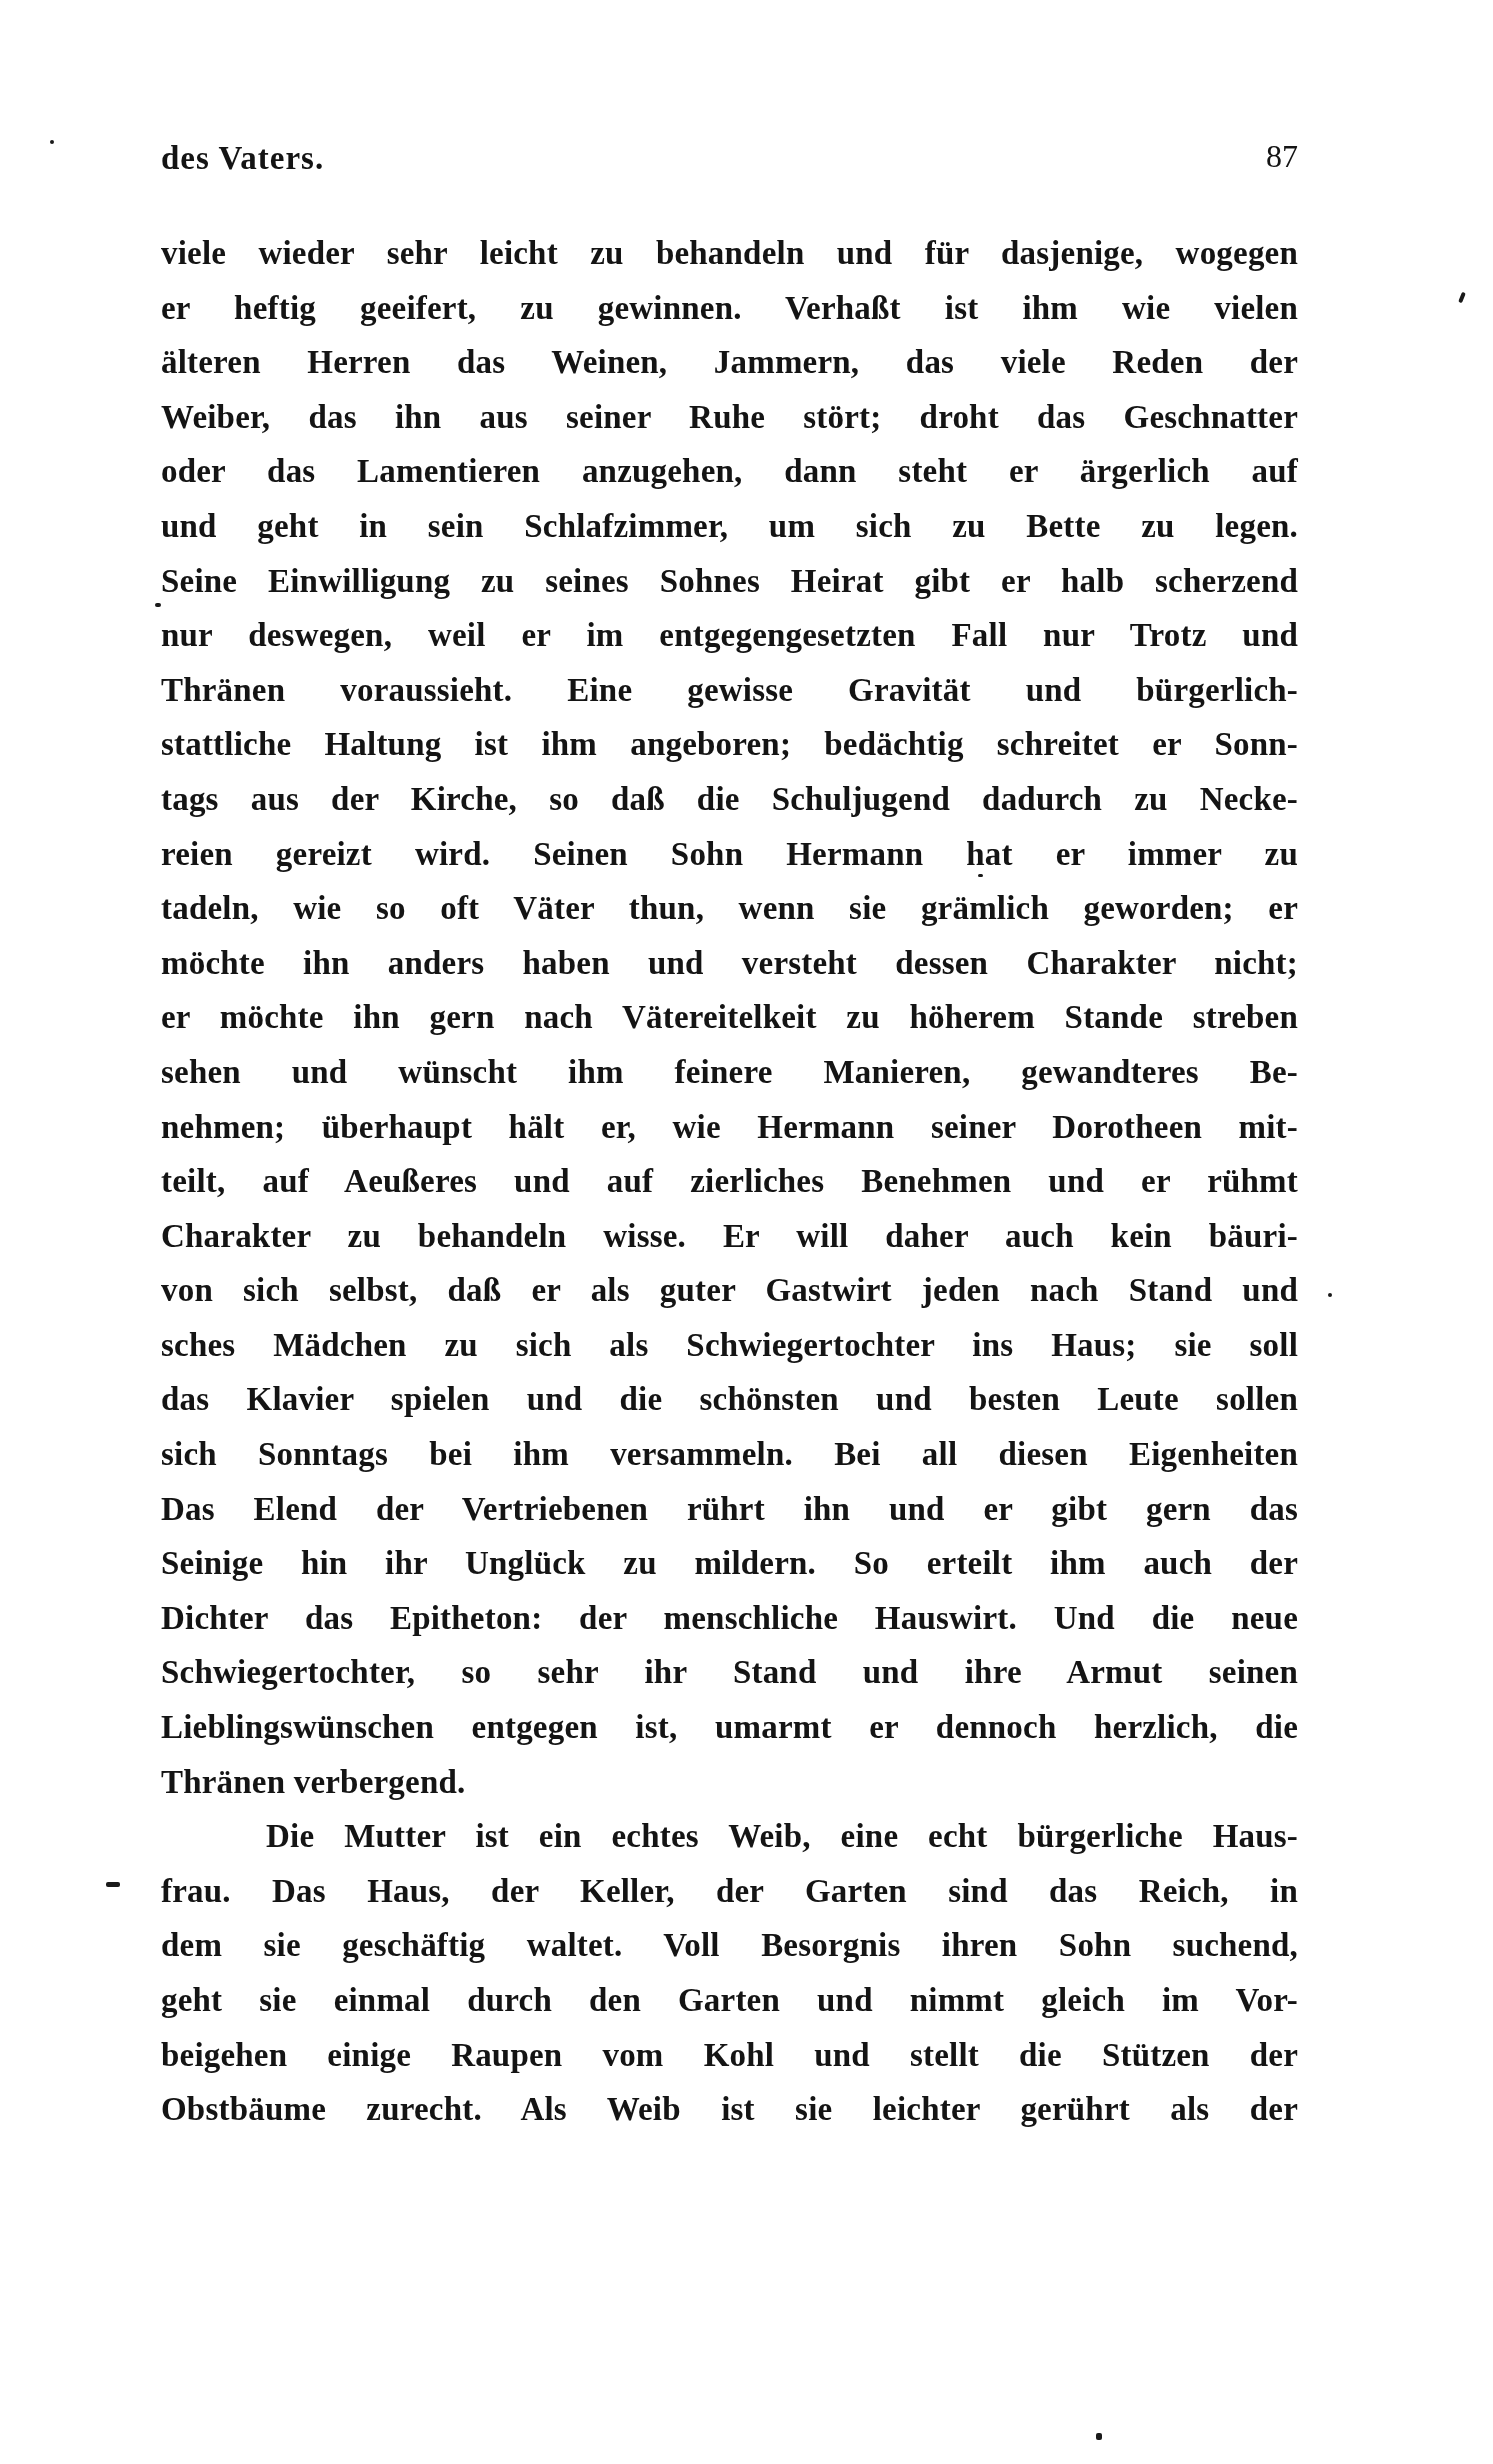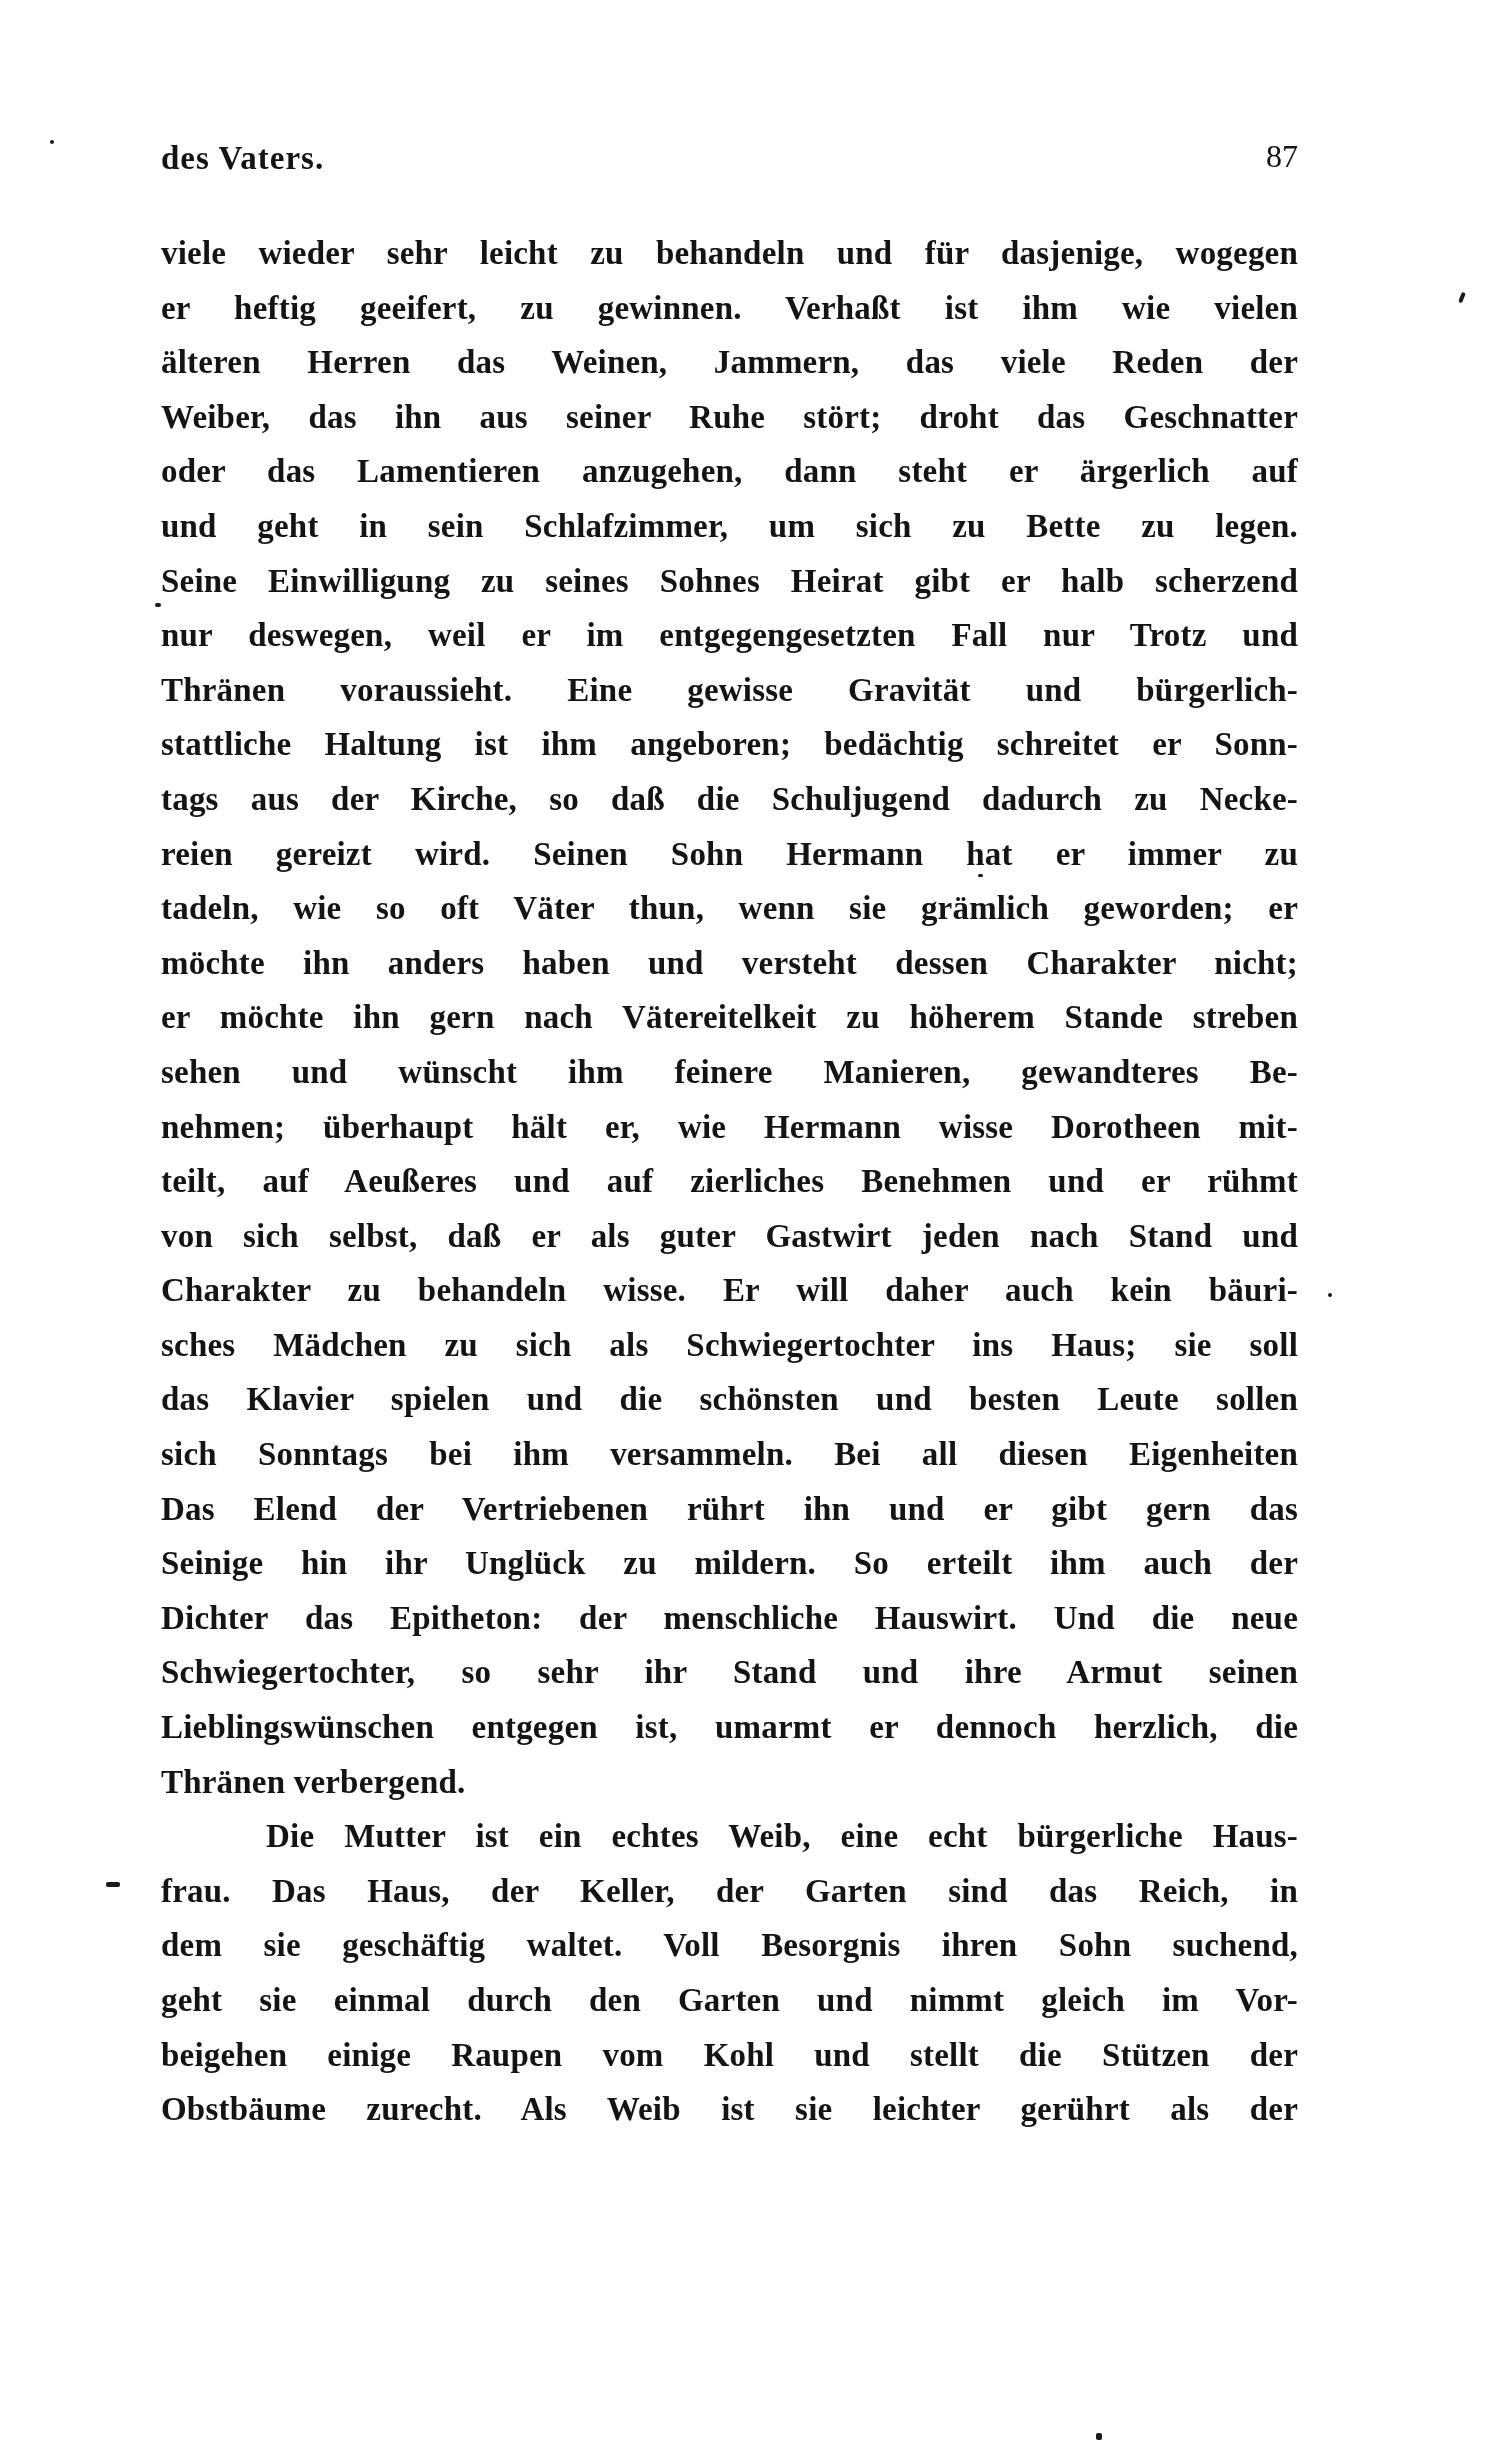--- a/index.html
+++ b/index.html
@@ -95,24 +95,24 @@
       <div class="line">Seine Einwilligung zu seines Sohnes Heirat gibt er halb scherzend</div>
       <div class="line">nur deswegen, weil er im entgegengesetzten Fall nur Trotz und</div>
       <div class="line">Thränen voraussieht.  Eine gewisse Gravität und bürgerlich-</div>
       <div class="line">stattliche Haltung ist ihm angeboren; bedächtig schreitet er Sonn-</div>
       <div class="line">tags aus der Kirche, so daß die Schuljugend dadurch zu Necke-</div>
       <div class="line">reien gereizt wird.  Seinen Sohn Hermann hat er immer zu</div>
       <div class="line">tadeln, wie so oft Väter thun, wenn sie grämlich geworden; er</div>
       <div class="line">möchte ihn anders haben und versteht dessen Charakter nicht;</div>
       <div class="line">er möchte ihn gern nach Vätereitelkeit zu höherem Stande streben</div>
       <div class="line">sehen und wünscht ihm feinere Manieren, gewandteres Be-</div>
-      <div class="line">nehmen; überhaupt hält er, wie Hermann wisse Dorotheen mit-</div>
+      <div class="line">nehmen; überhaupt hält er, wie Hermann seiner Dorotheen mit-</div>
       <div class="line">teilt, auf Aeußeres und auf zierliches Benehmen und er rühmt</div>
+      <div class="line">Charakter zu behandeln wisse.  Er will daher auch kein bäuri-</div>
       <div class="line">von sich selbst, daß er als guter Gastwirt jeden nach Stand und</div>
-      <div class="line">Charakter zu behandeln wisse.  Er will daher auch kein bäuri-</div>
       <div class="line">sches Mädchen zu sich als Schwiegertochter ins Haus; sie soll</div>
       <div class="line">das Klavier spielen und die schönsten und besten Leute sollen</div>
       <div class="line">sich Sonntags bei ihm versammeln.  Bei all diesen Eigenheiten</div>
       <div class="line">Das Elend der Vertriebenen rührt ihn und er gibt gern das</div>
       <div class="line">Seinige hin ihr Unglück zu mildern.  So erteilt ihm auch der</div>
       <div class="line">Dichter das Epitheton: der menschliche Hauswirt.  Und die neue</div>
       <div class="line">Schwiegertochter, so sehr ihr Stand und ihre Armut seinen</div>
       <div class="line">Lieblingswünschen entgegen ist, umarmt er dennoch herzlich, die</div>
       <div class="line no-just">Thränen verbergend.</div>
       <div class="line indent">Die Mutter ist ein echtes Weib, eine echt bürgerliche Haus-</div>

